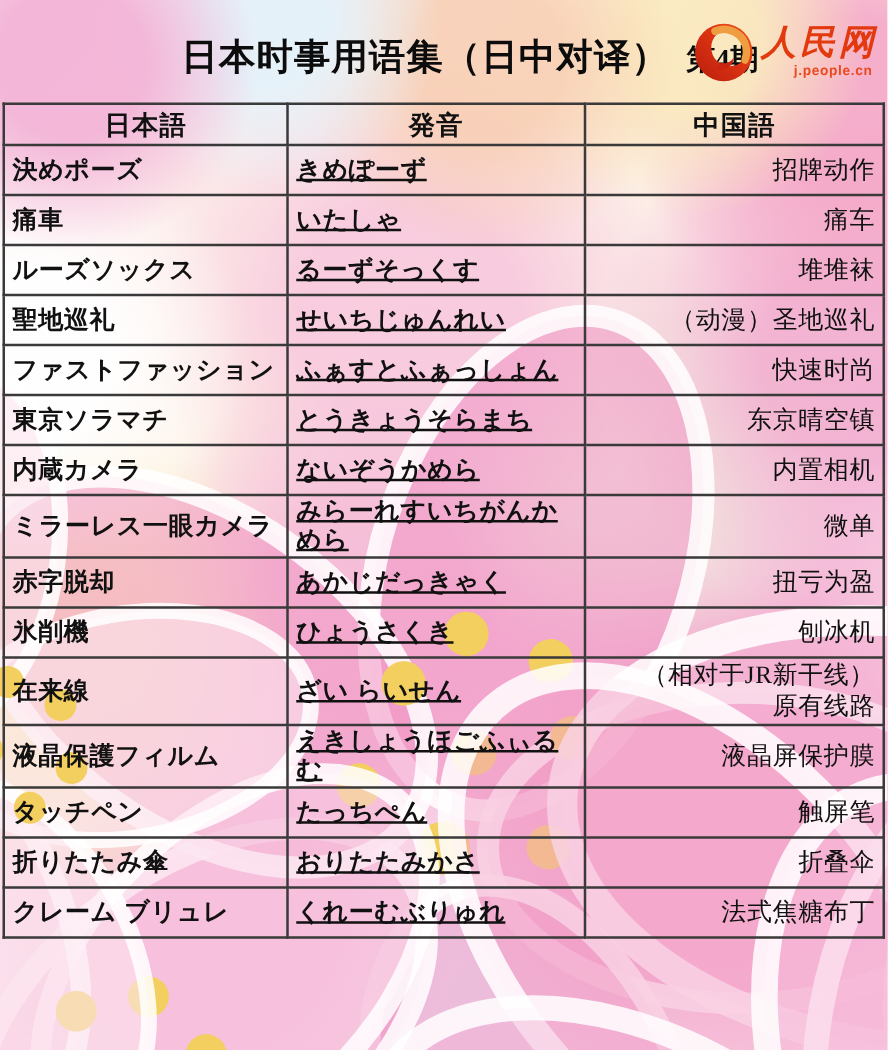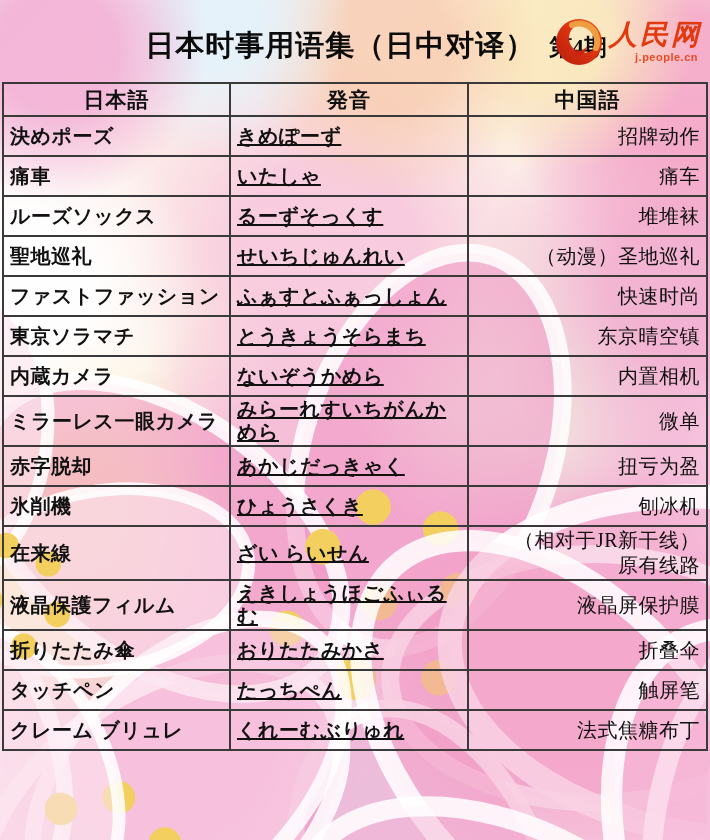--- a/index.html
+++ b/index.html
@@ -200,30 +200,30 @@
             <td class="col-pron">ざい らいせん</td>
             <td class="col-cn">（相对于JR新干线）
 原有线路</td>
           </tr>
           <tr class="tall">
             <td class="col-jp">液晶保護フィルム</td>
             <td class="col-pron">えきしょうほごふぃるむ</td>
             <td class="col-cn">液晶屏保护膜</td>
           </tr>
           <tr>
+            <td class="col-jp">タッチペン</td>
+            <td class="col-pron">たっちぺん</td>
+            <td class="col-cn">触屏笔</td>
+          </tr>
+          <tr>
             <td class="col-jp">折りたたみ傘</td>
             <td class="col-pron">おりたたみかさ</td>
             <td class="col-cn">折叠伞</td>
           </tr>
           <tr>
-            <td class="col-jp">タッチペン</td>
-            <td class="col-pron">たっちぺん</td>
-            <td class="col-cn">触屏笔</td>
-          </tr>
-          <tr>
             <td class="col-jp">クレーム ブリュレ</td>
             <td class="col-pron">くれーむぶりゅれ</td>
             <td class="col-cn">法式焦糖布丁</td>
           </tr>
         </tbody>
     </table>
 
   </div>
 </div>
 

